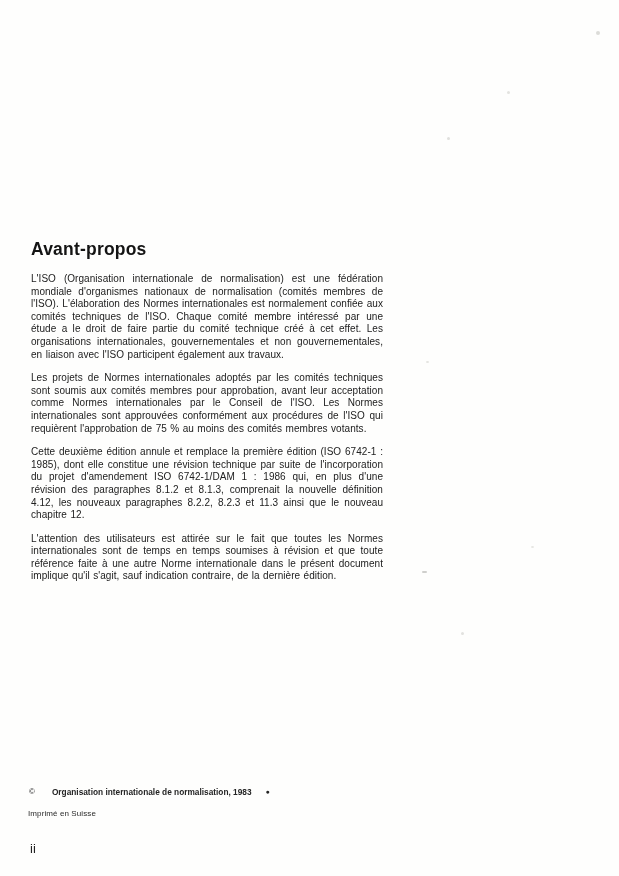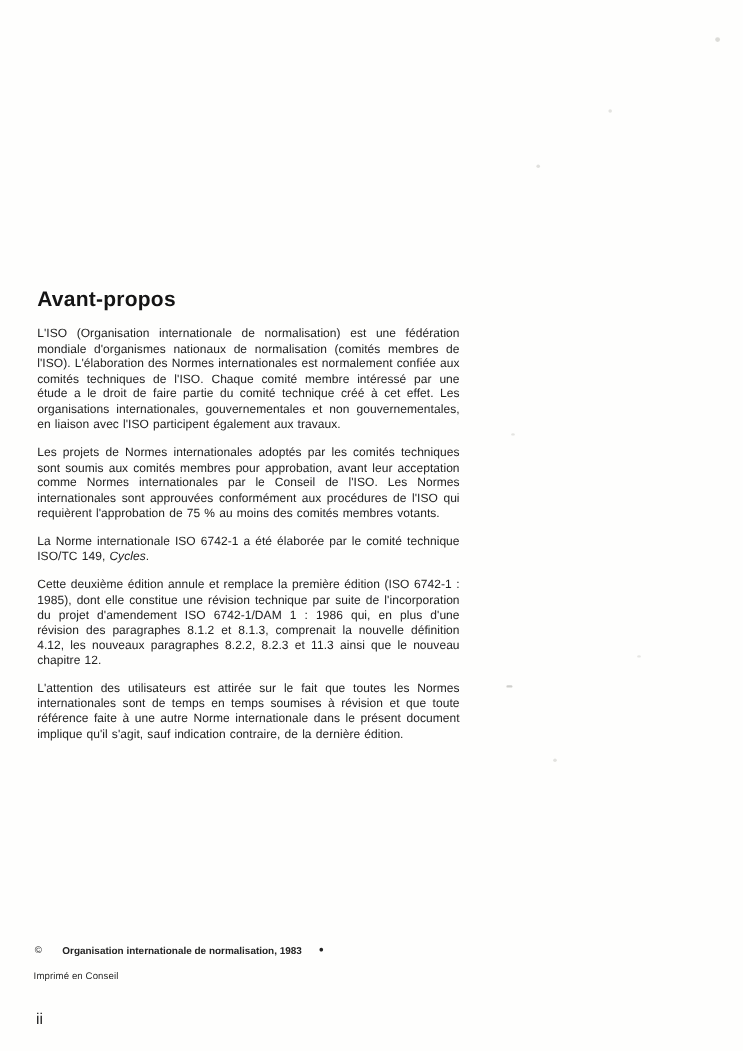--- a/index.html
+++ b/index.html
@@ -96,34 +96,33 @@
 
 <div class="page">
 
   <div class="content">
     <h1>Avant-propos</h1>
 
     <p>L'ISO (Organisation internationale de normalisation) est une fédération mondiale d'organismes nationaux de normalisation (comités membres de l'ISO). L'élaboration des Normes internationales est normalement confiée aux comités techniques de l'ISO. Chaque comité membre intéressé par une étude a le droit de faire partie du comité technique créé à cet effet. Les organisations internationales, gouvernementales et non gouvernementales, en liaison avec l'ISO participent également aux travaux.</p>
 
     <p>Les projets de Normes internationales adoptés par les comités techniques sont soumis aux comités membres pour approbation, avant leur acceptation comme Normes internationales par le Conseil de l'ISO. Les Normes internationales sont approuvées conformément aux procédures de l'ISO qui requièrent l'approbation de 75 % au moins des comités membres votants.</p>
 
-    <p><span>La Norme internationale ISO 6742-1 a été élaborée par le comité technique ISO/TC 149, </span><span class="italic">Cycles</span><span>.</span></p>
 
     <p>Cette deuxième édition annule et remplace la première édition (ISO 6742-1 : 1985), dont elle constitue une révision technique par suite de l'incorporation du projet d'amendement ISO 6742-1/DAM 1 : 1986 qui, en plus d'une révision des paragraphes 8.1.2 et 8.1.3, comprenait la nouvelle définition 4.12, les nouveaux paragraphes 8.2.2, 8.2.3 et 11.3 ainsi que le nouveau chapitre 12.</p>
 
     <p>L'attention des utilisateurs est attirée sur le fait que toutes les Normes internationales sont de temps en temps soumises à révision et que toute référence faite à une autre Norme internationale dans le présent document implique qu'il s'agit, sauf indication contraire, de la dernière édition.</p>
   </div>
 
   <div class="footer-copyright">
     <span class="c-symbol">©</span>
     <span>Organisation internationale de normalisation, 1983</span>
     <span class="c-bullet">●</span>
   </div>
 
-  <div class="footer-printed">Imprimé en Conseil</div>
+  <div class="footer-printed">Imprimé en Suisse</div>
 
   <div class="footer-pagenum">ii</div>
 
   <div class="speck sp1"></div>
   <div class="speck sp2"></div>
   <div class="speck sp3"></div>
   <div class="speck sp4"></div>
   <div class="speck sp5"></div>
   <div class="speck sp6"></div>
   <div class="speck sp7"></div>

